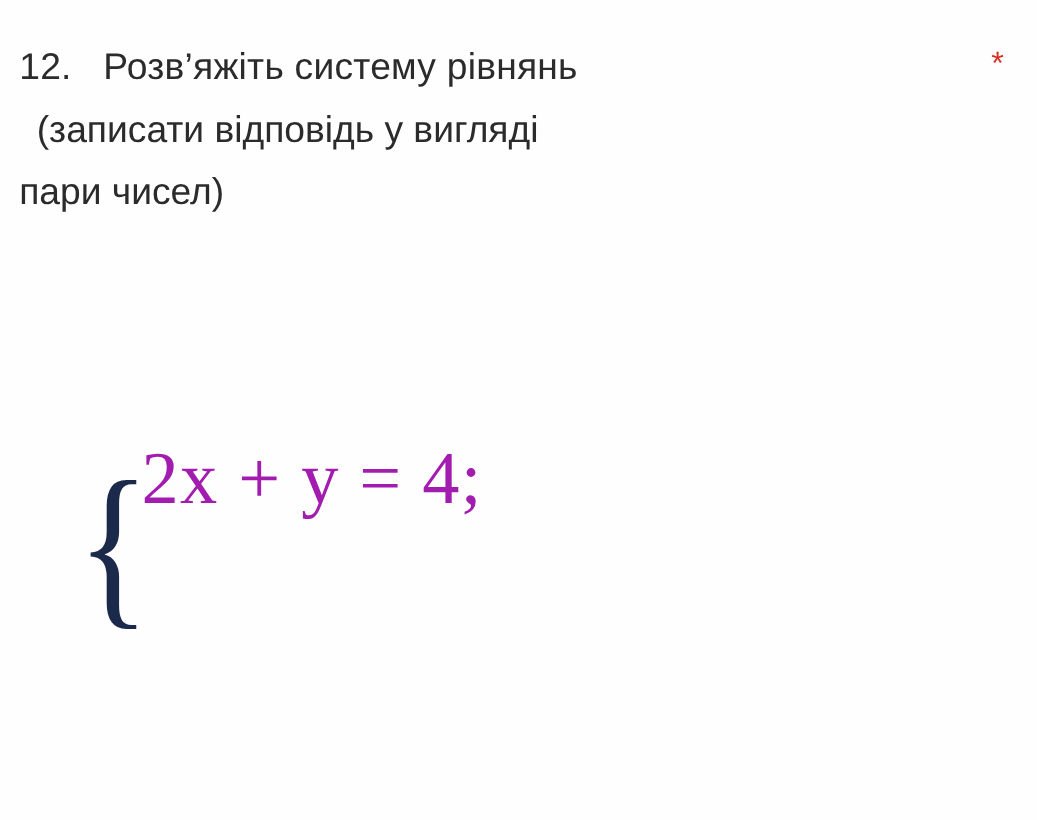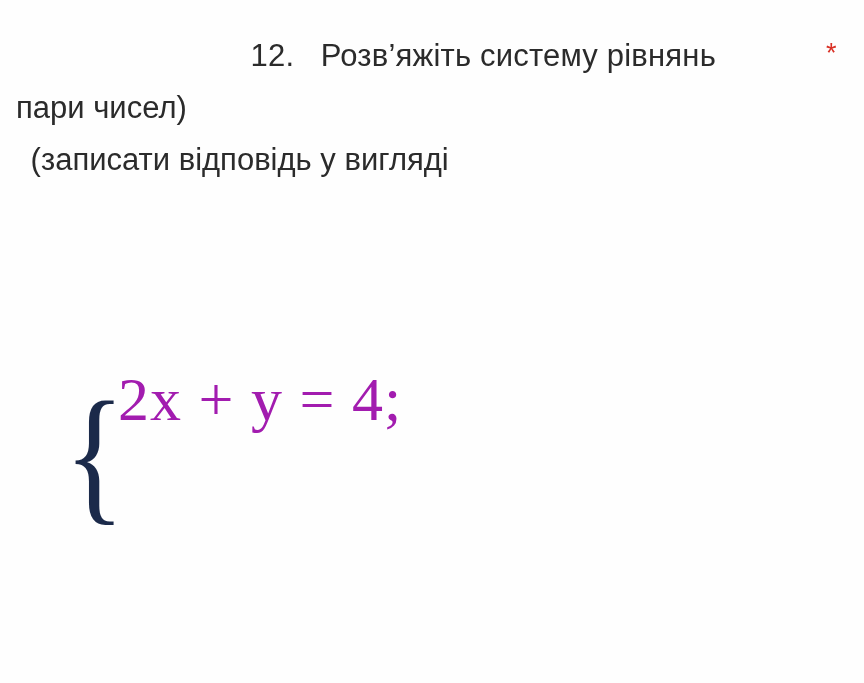--- a/index.html
+++ b/index.html
@@ -33,21 +33,20 @@
   .q-line {
     font-size: 31px;
     line-height: 52px;
     color: #2b2b2b;
     font-family: "Liberation Sans", sans-serif;
     white-space: pre;
   }
 
   .q-line-1 {
     letter-spacing: 0.2px;
-    text-align: right;
   }
   .q-line-2 {
     padding-left: 6px;
   }
   .q-line-3 {
     padding-left: 0px;
   }
 
   
   .required-asterisk {
@@ -107,22 +106,22 @@
     filter: blur(0.25px);
   }
 </style>
 </head>
 <body>
 
 <div class="page">
 
   <div class="question-block">
     <div class="q-line q-line-1">12.   Розв’яжіть систему рівнянь</div>
+    <div class="q-line q-line-2"> (записати відповідь у вигляді</div>
     <div class="q-line q-line-3">пари чисел)</div>
-    <div class="q-line q-line-2"> (записати відповідь у вигляді</div>
   </div>
 
   <div class="required-asterisk">*</div>
 
   <div class="equation-area">
     <div class="brace">{</div>
     <div class="eq-lines">
       <div class="eq eq-1">2x + y = 4;</div>
     </div>
   </div>

